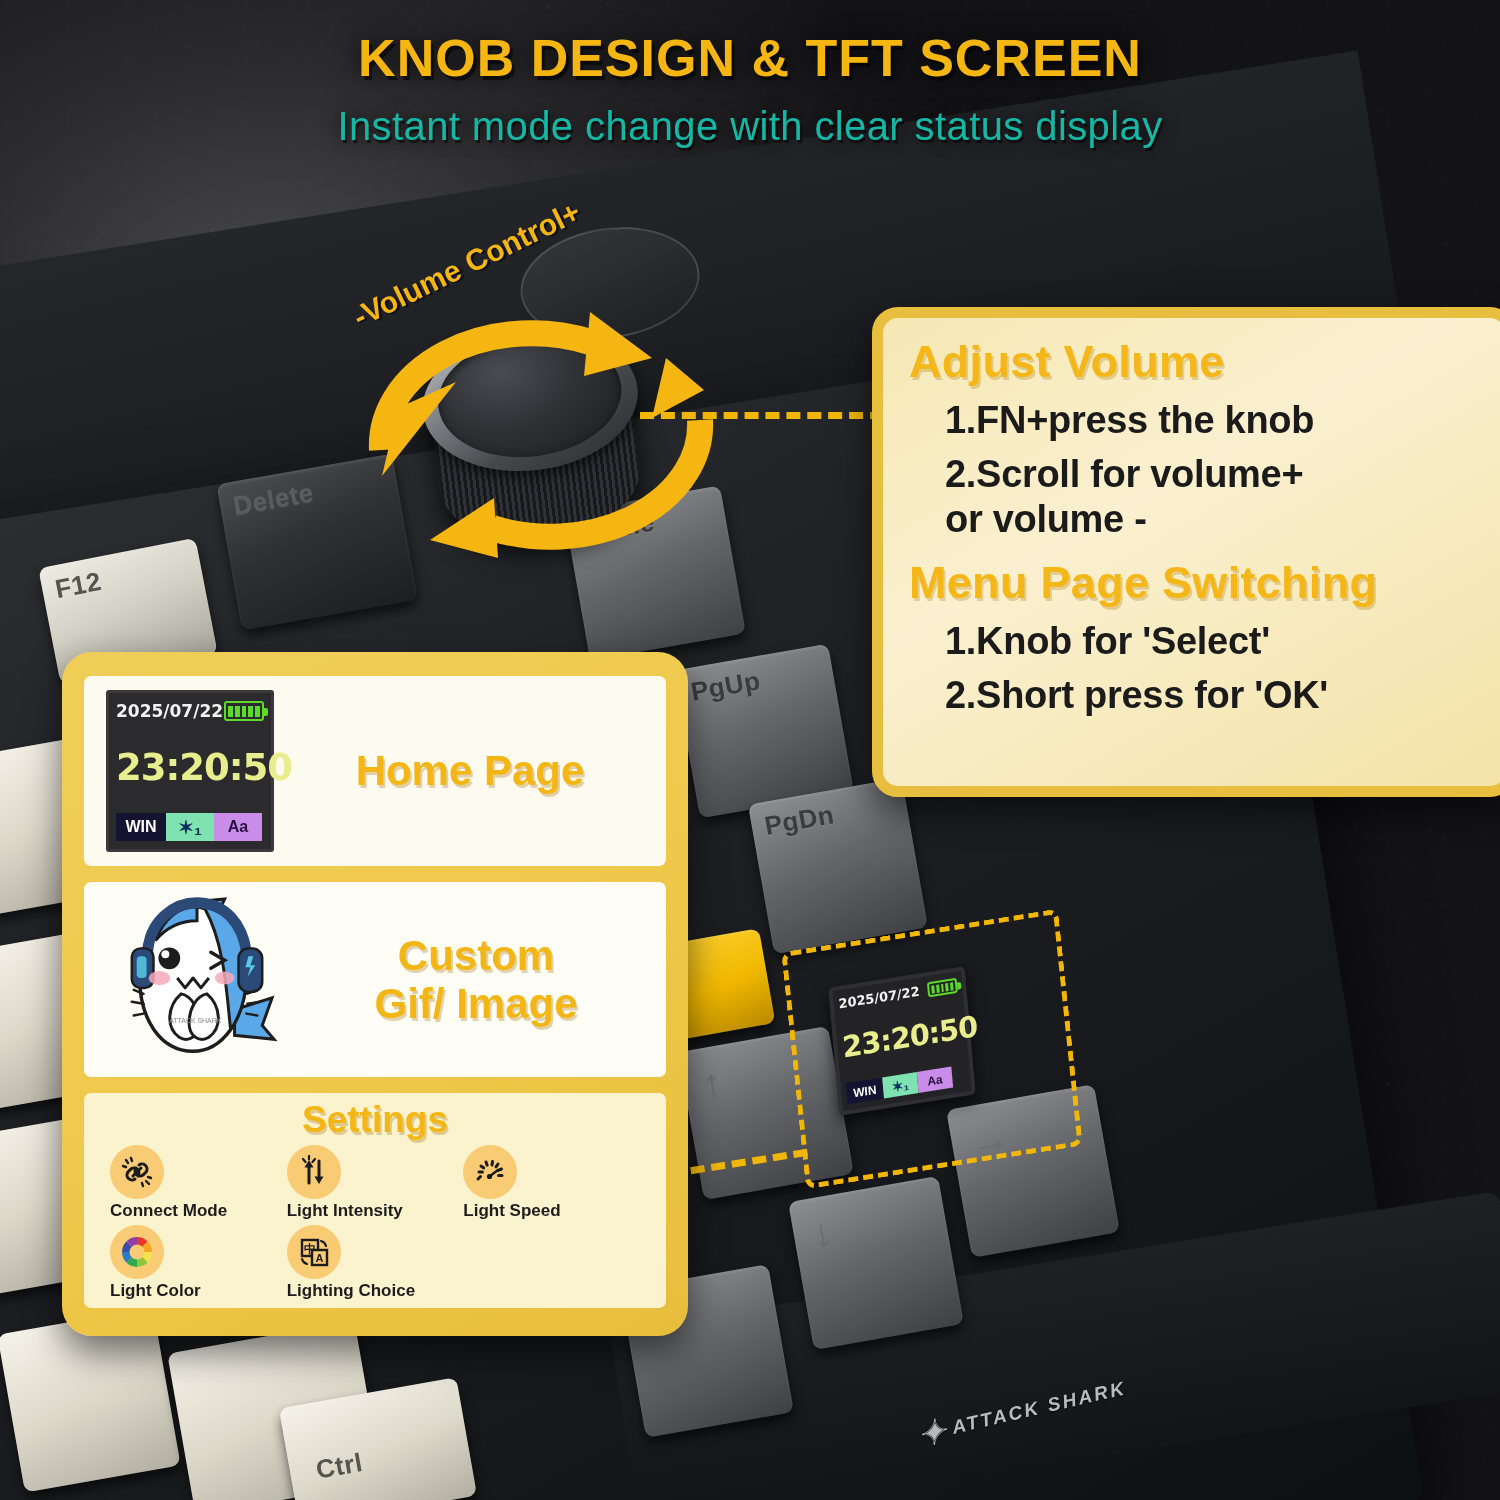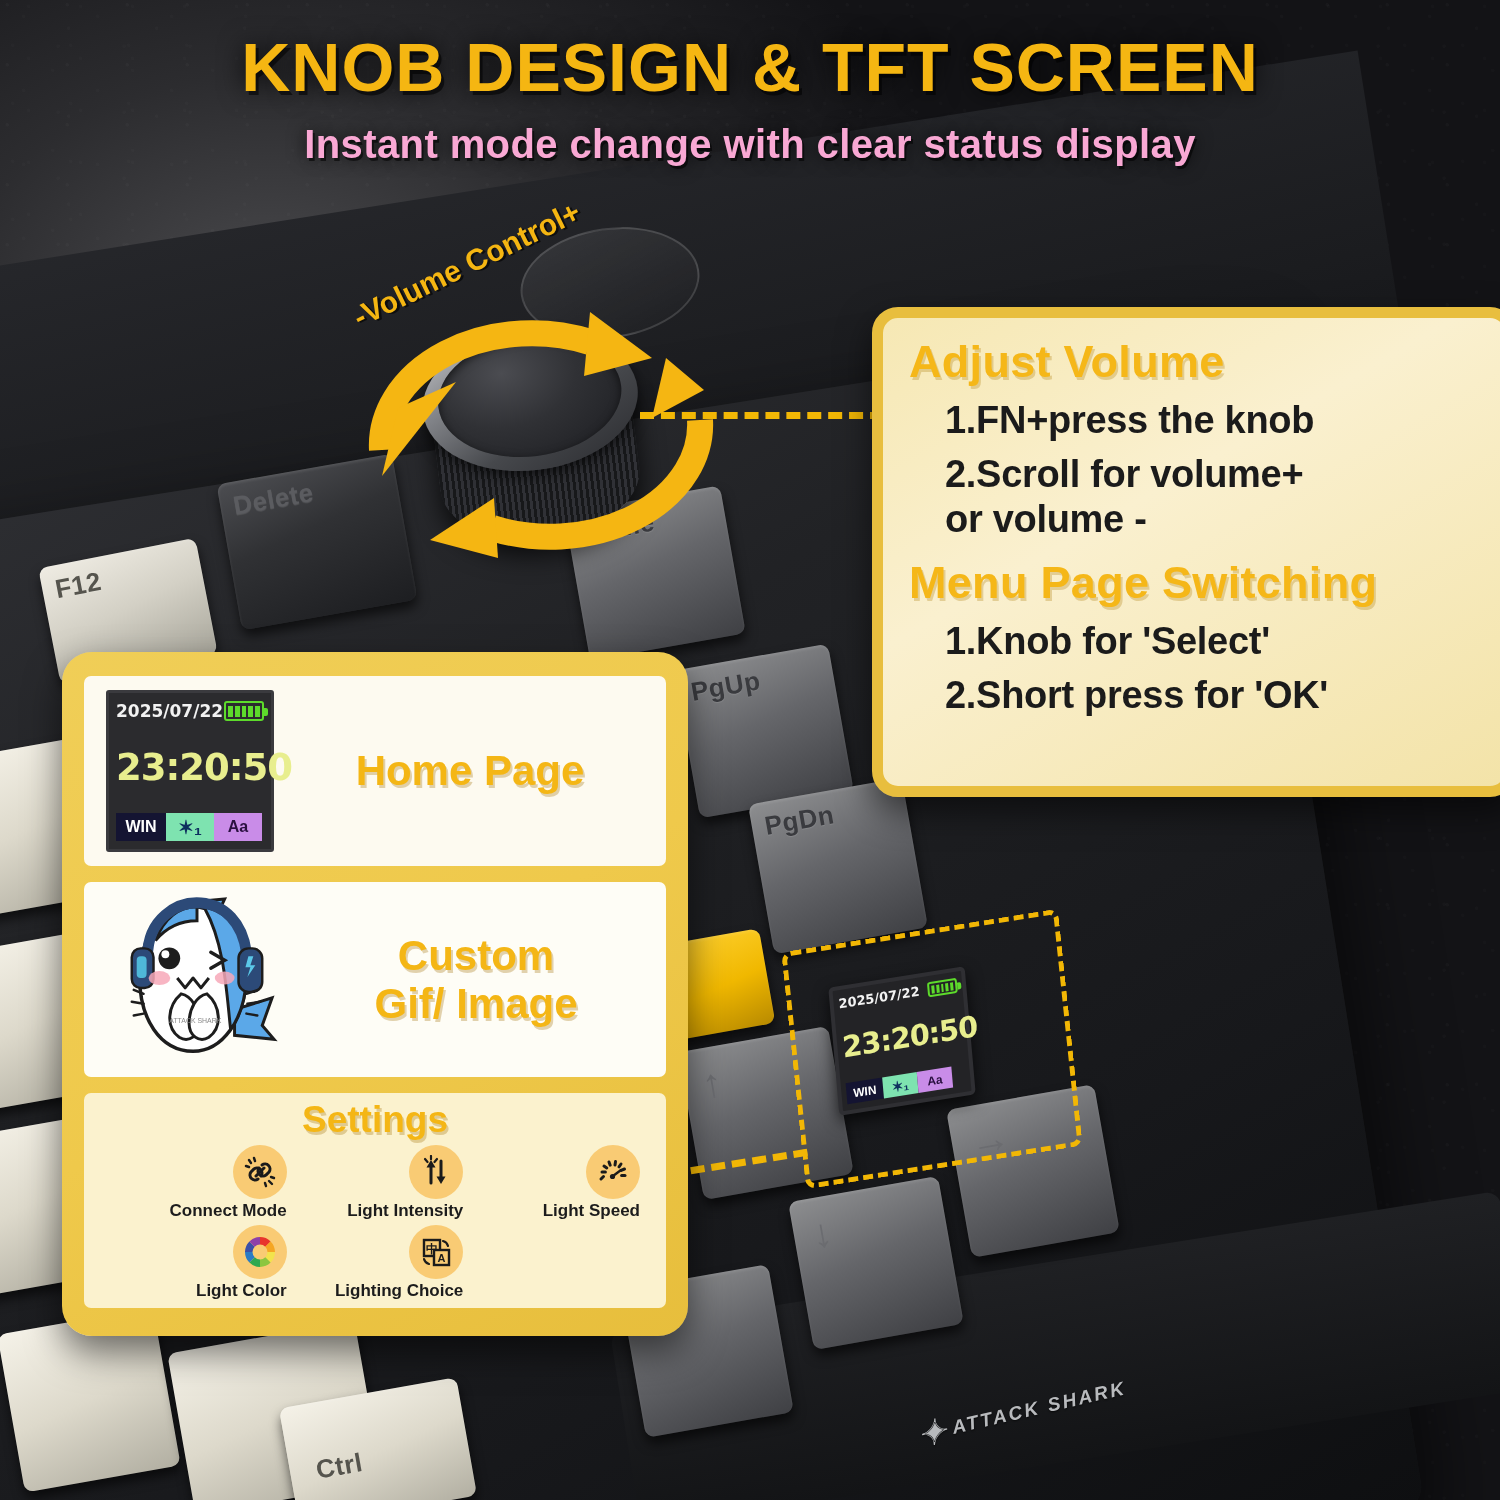--- a/index.html
+++ b/index.html
@@ -109,25 +109,25 @@
     opacity:.88;
   }
   .brand .mark { font-size:34px; color:#cfd1d4; font-weight:700; letter-spacing:-2px; font-style:italic;
                  text-shadow:0 1px 2px rgba(0,0,0,.8); }
   .brand .txt { font-size:19px; color:#cfd1d4; font-weight:700; letter-spacing:2.5px; font-style:italic;
                 text-shadow:0 1px 2px rgba(0,0,0,.8); }
 
   
   .title-zone { position:absolute; left:0; top:28px; width:1500px; text-align:center; z-index:40; }
   .title {
-    font-size:68px; font-weight:800; color:#F5B612; letter-spacing:1px;
+    font-size:52px; font-weight:800; color:#F5B612; letter-spacing:1px;
     text-shadow:3px 4px 0 rgba(0,0,0,.55), 0 0 26px rgba(0,0,0,.85);
   }
   .subtitle {
-    margin-top:16px; font-size:40px; font-weight:700; color:#f9a8d4; letter-spacing:.4px;
+    margin-top:16px; font-size:40px; font-weight:400; color:#14b8a6; letter-spacing:.4px;
     text-shadow:2px 3px 0 rgba(0,0,0,.55), 0 0 18px rgba(0,0,0,.8);
   }
 
   
   .dash-h {
     position:absolute; height:0; border-top:7px dashed #F2B705; z-index:22;
   }
   .dash-box {
     position:absolute; border:5px dashed #F2B705; border-radius:10px; z-index:25;
   }
@@ -210,21 +210,21 @@
   .shark { width:178px; height:170px; margin-left:24px; flex:0 0 auto; }
 
   .set-title {
     font-size:37px; font-weight:800; color:#F4B615; 
     text-shadow:2px 3px 0 rgba(160,110,0,.3); margin-bottom:4px;
   }
   .set-grid {
     display:grid; grid-template-columns:repeat(3,1fr); row-gap:4px; width:100%;
     padding:0 26px;
   }
-  .set-item { display:flex; flex-direction:column; align-items:flex-end; gap:2px; }
+  .set-item { display:flex; flex-direction:column; align-items:flex-start; gap:2px; }
   .set-ic {
     width:54px; height:54px; border-radius:50%; background:#F9CB74;
     display:flex; align-items:center; justify-content:center;
   }
   .set-lab { font-size:17px; font-weight:600; color:#1c1c1c; }
 
   
   .tft-inset {
     position:absolute; left:833px; top:977px; width:138px; height:128px; z-index:26;
     transform:rotate(-9deg) skewX(-4deg);

